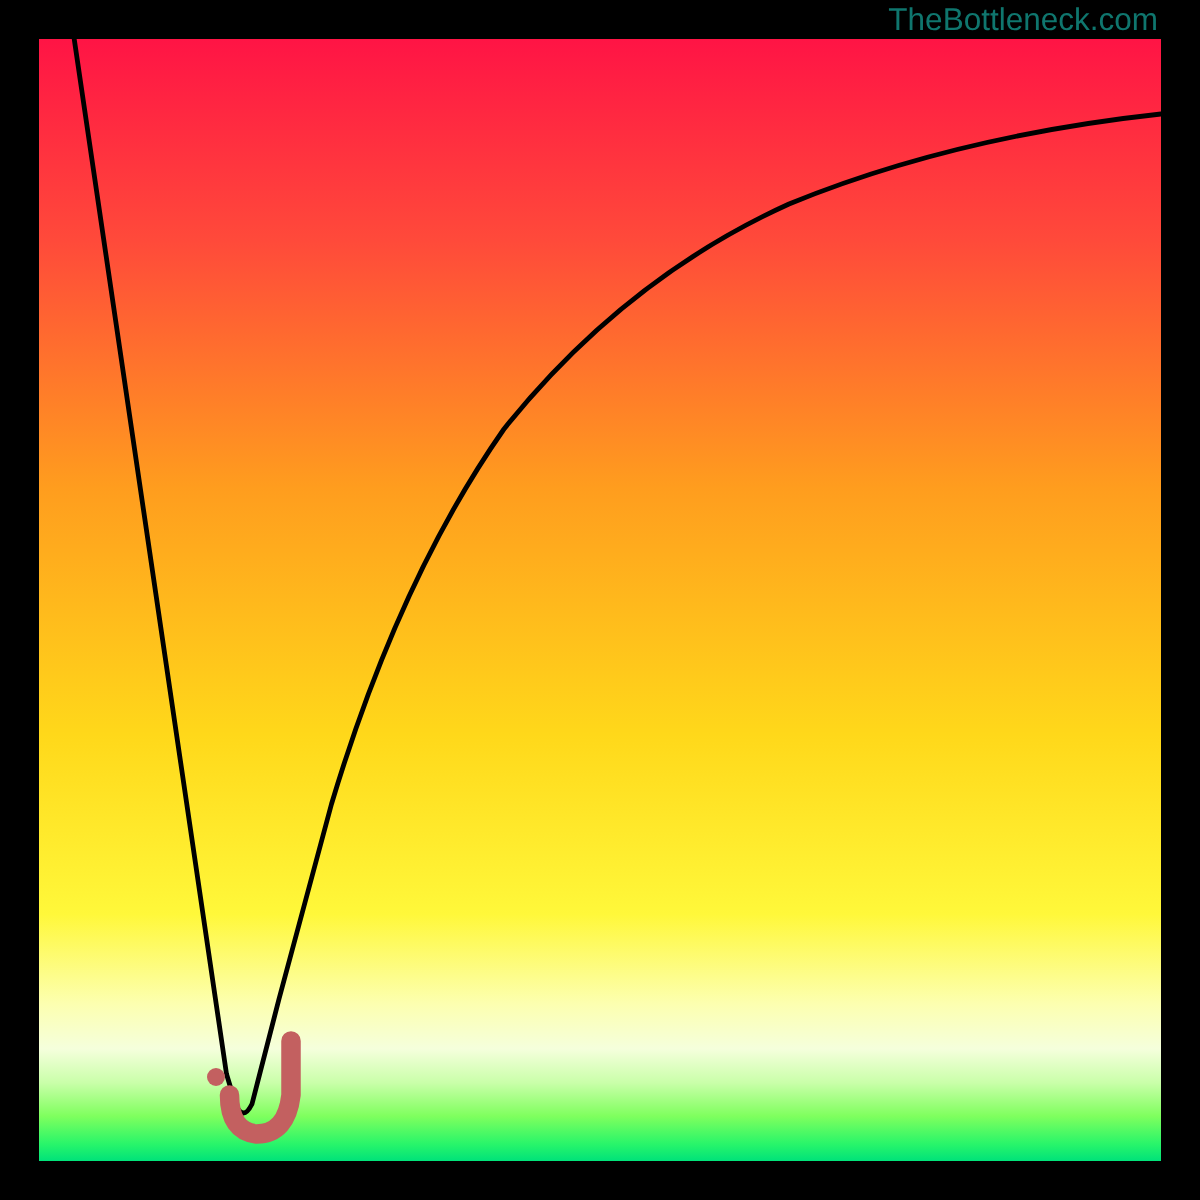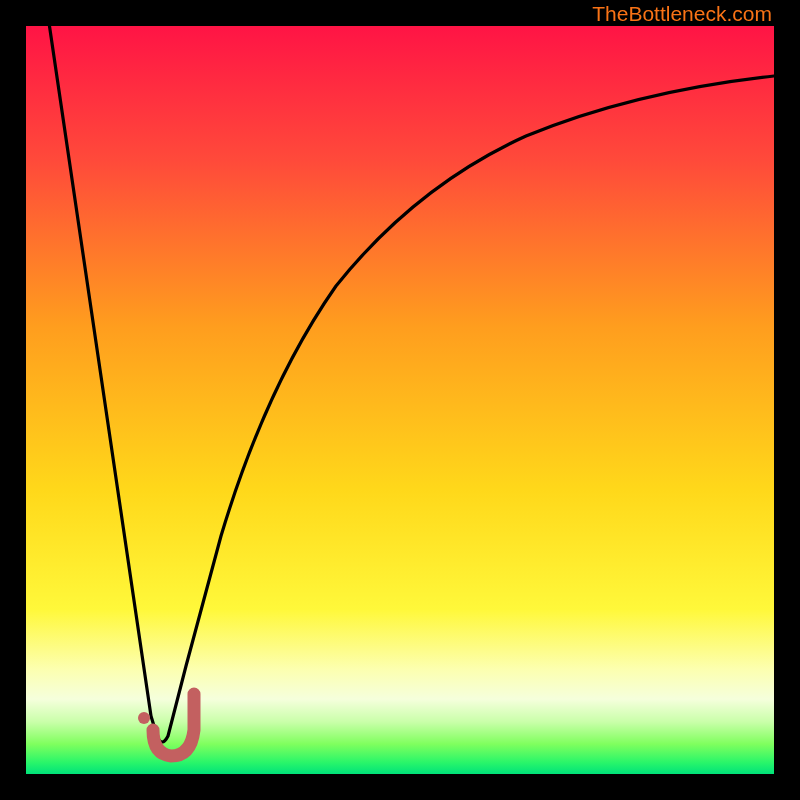--- a/index.html
+++ b/index.html
@@ -27,21 +27,21 @@
   }
   .gradient-bg {
     position: absolute;
     left: 0; top: 0;
     width: 100%; height: 100%;
   }
   .attribution {
     position: absolute;
     top: 2px;
     right: 28px;
-    color: #f97316;
+    color: #0f766e;
     font-size: 21px;
     font-weight: 500;
     letter-spacing: 0px;
   }
   svg.curve {
     position: absolute;
     left: 0; top: 0;
     width: 100%; height: 100%;
   }
 </style>

